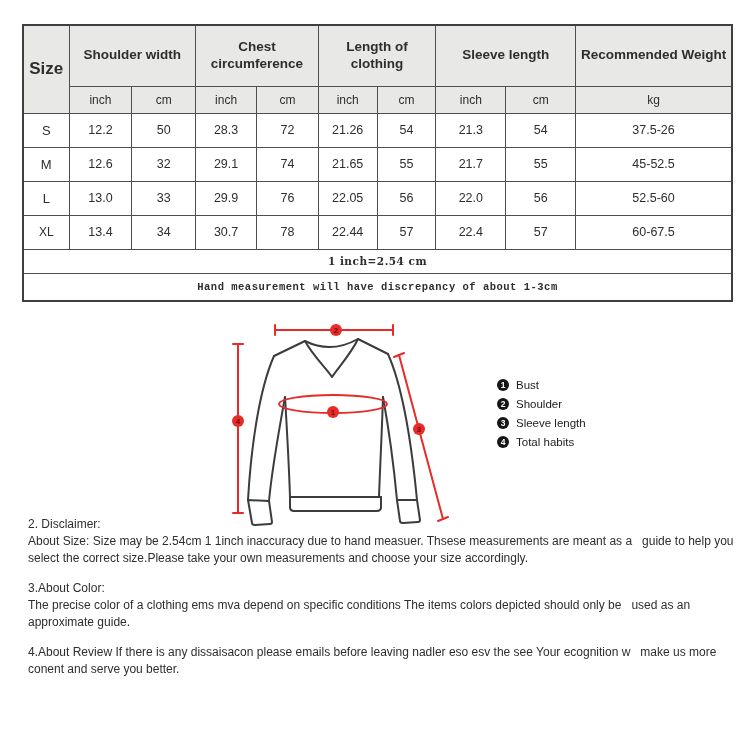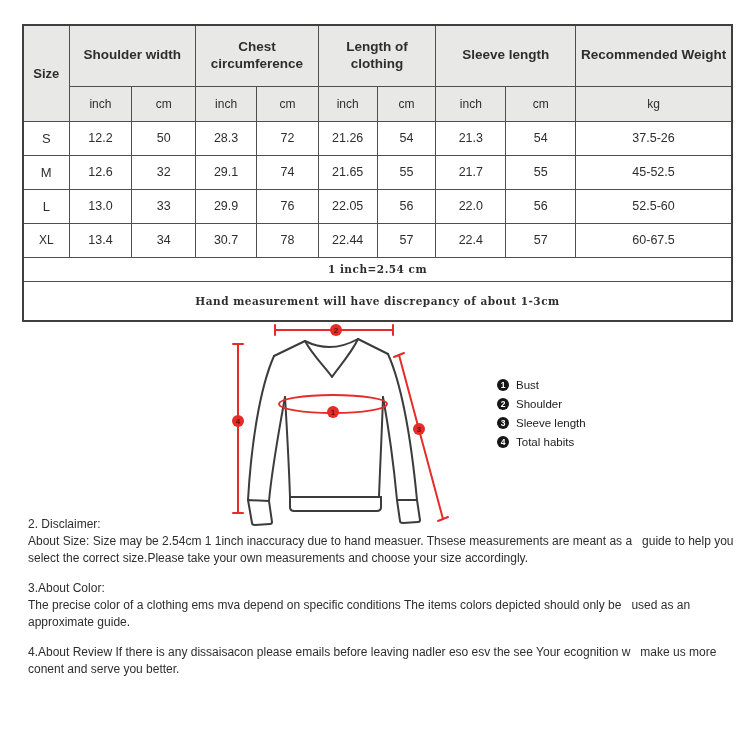--- a/index.html
+++ b/index.html
@@ -25,38 +25,38 @@
     overflow: hidden;
   }
   th.main-h {
     background: #e8e8e6;
     font-size: 13.5px;
     font-weight: bold;
     height: 61px;
     line-height: 1.25;
     padding: 0 4px;
   }
-  th.size-h { background: #e8e8e6; font-size: 13px; font-weight: bold; }
+  th.size-h { background: #e8e8e6; font-size: 17px; font-weight: bold; }
   th.sub-h {
     background: #e8e8e6;
     font-size: 12px;
     font-weight: normal;
-    height: 35px;
+    height: 27px;
   }
   td.data-c { height: 34px; font-size: 12.5px; background: #ffffff; }
   td.size-c { font-size: 13px; }
   td.note-c {
     background: #ffffff;
     font-family: "DejaVu Serif", serif;
     font-weight: bold;
     font-size: 10.5px;
     letter-spacing: 0.5px;
   }
   td.note-1 { height: 24px; }
-  td.note-2 { height: 40px; }
+  td.note-2 { height: 28px; font-family: Liberation Mono, monospace; }
 
   
   .diagram { position: absolute; left: 0; top: 308px; width: 750px; height: 235px; }
   .diagram svg { display: block; }
 
   .legend { position: absolute; left: 497px; top: 379px; }
   .legend-row { display: flex; align-items: center; margin-bottom: 7px; height: 12px; }
   .legend-dot {
     width: 12px; height: 12px; border-radius: 50%;
     background: #161616; color: #ffffff;

